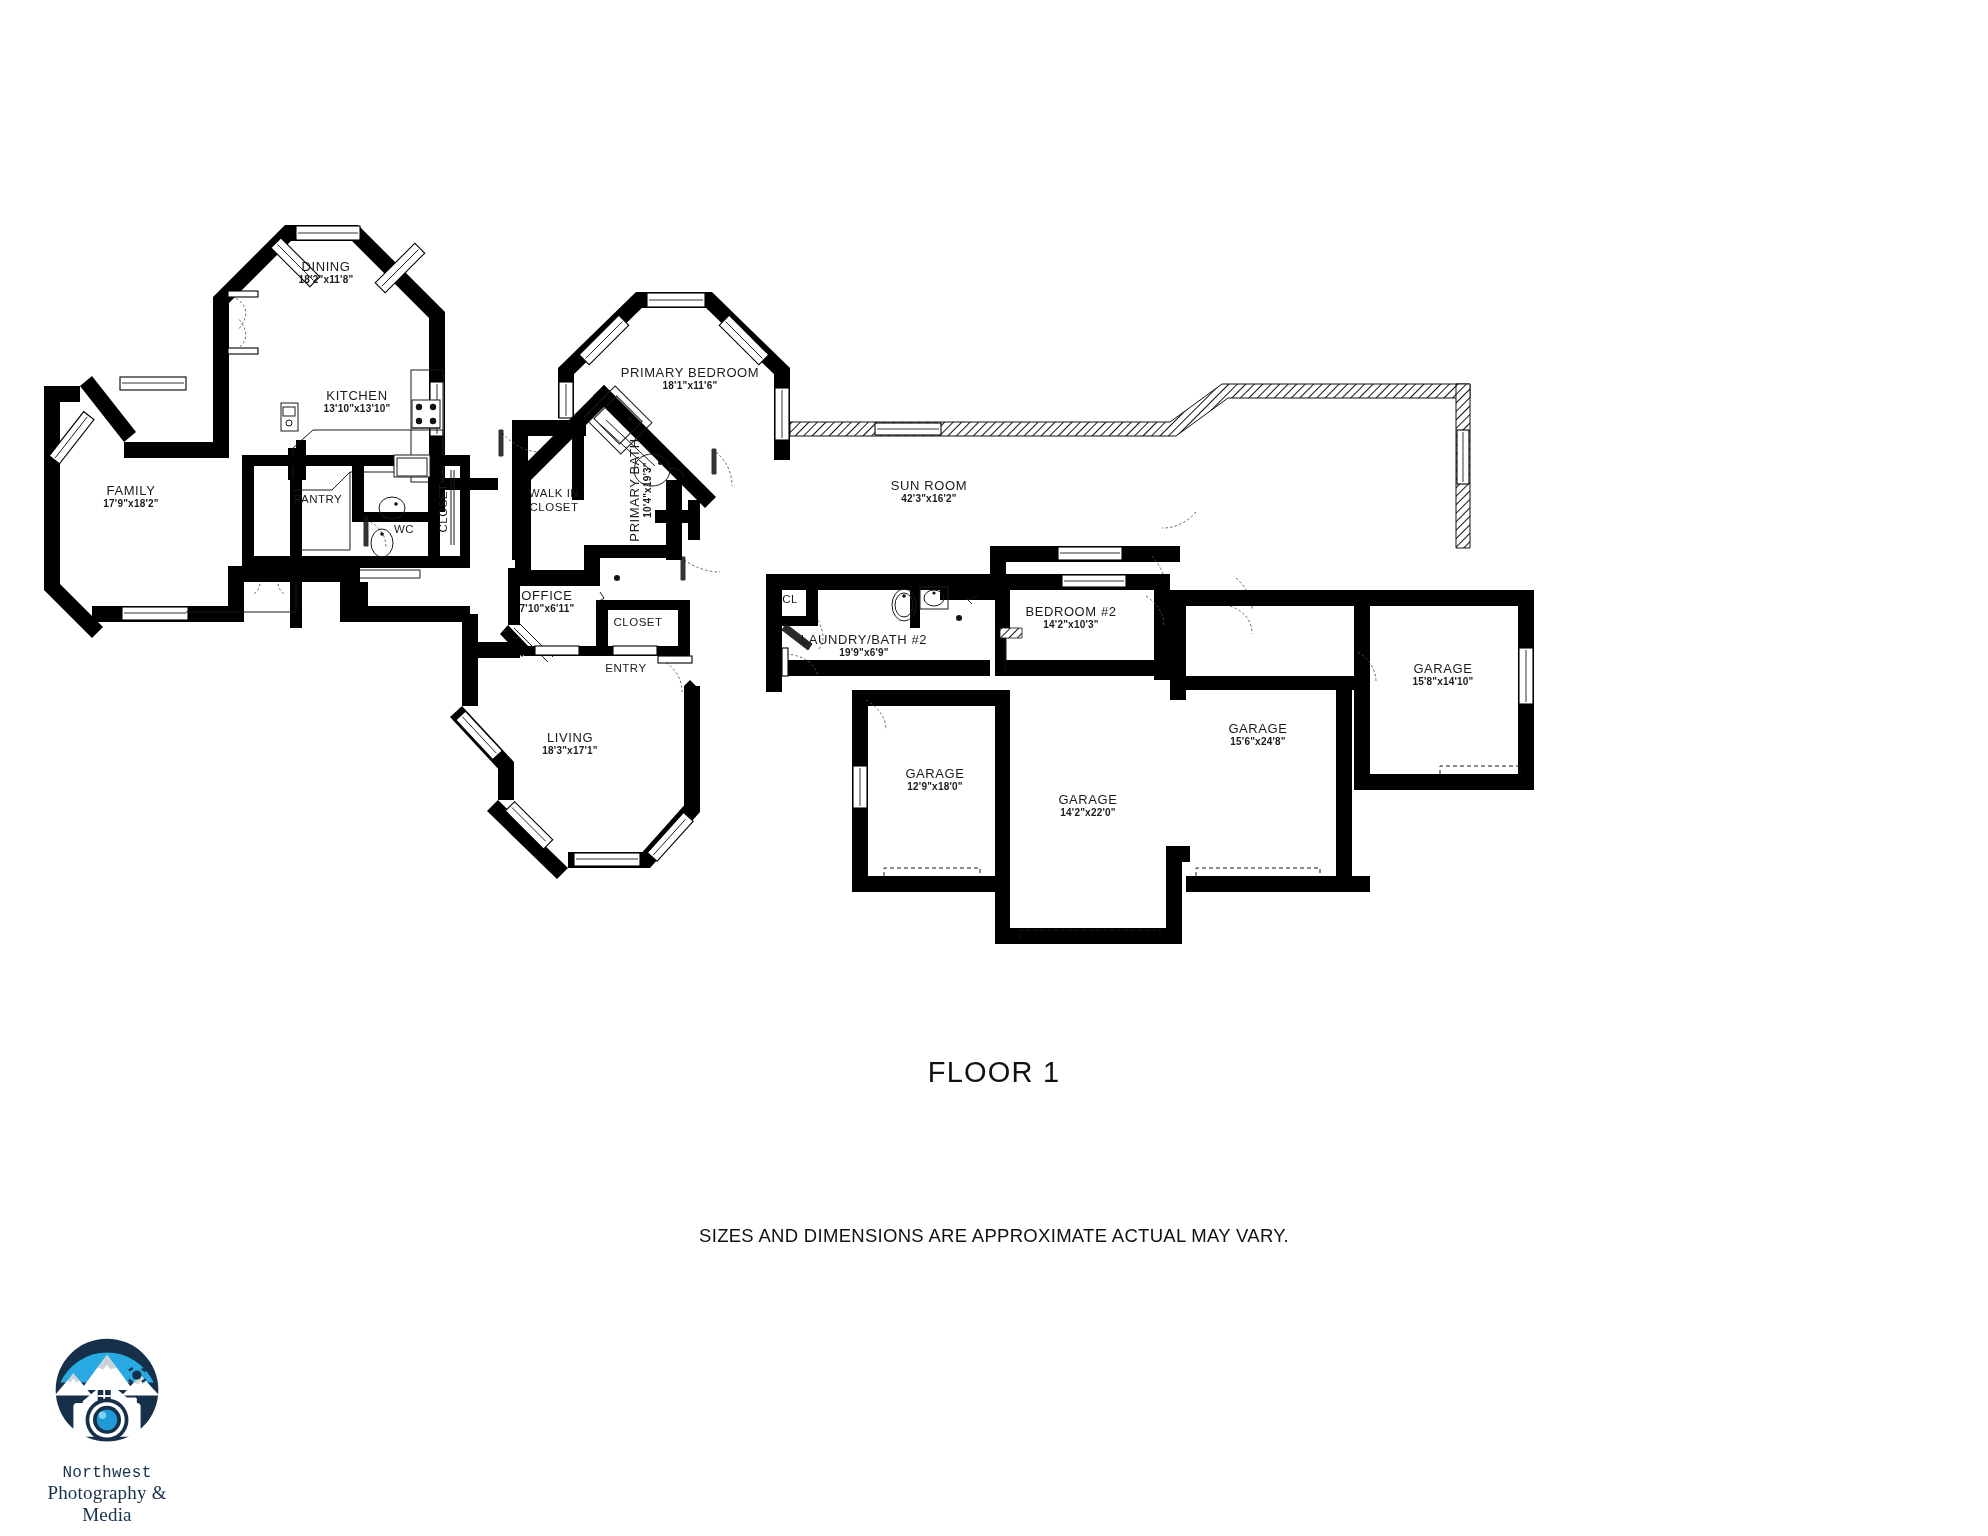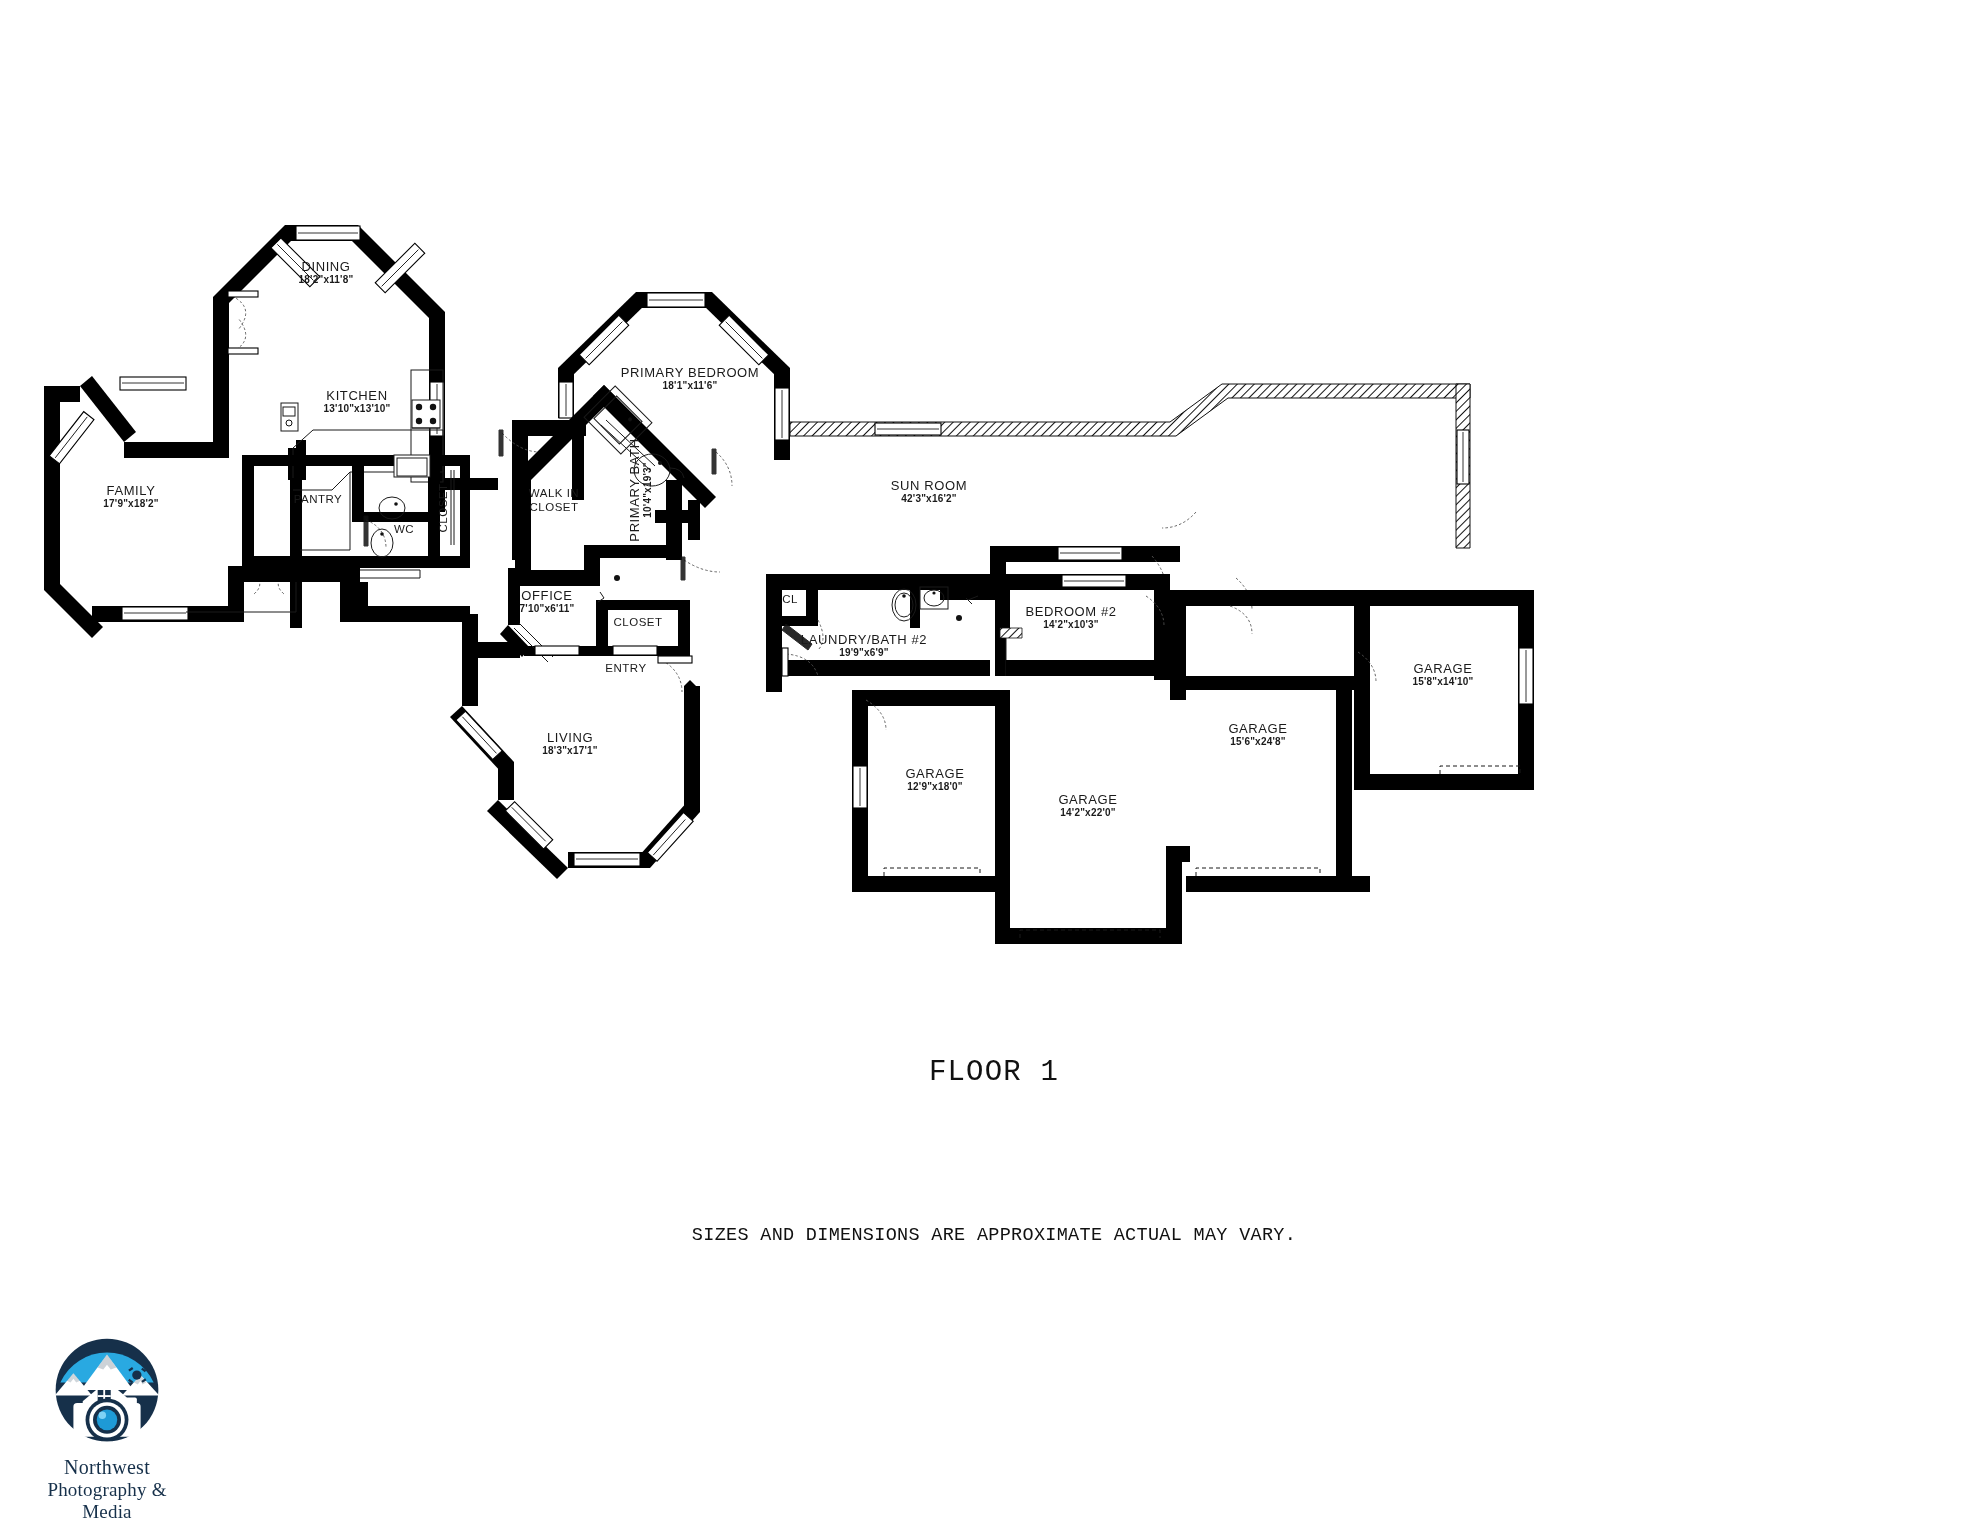--- a/index.html
+++ b/index.html
@@ -12,26 +12,26 @@
   .rl-name{font-size:13px;letter-spacing:.6px;}
   .rl-dim{font-size:10px;letter-spacing:.2px;font-weight:600;}
   .rl-small{font-size:11.5px;letter-spacing:.5px;}
   .wall{fill:#000000;}
   .fix{fill:none;stroke:#1a1a1a;stroke-width:1;}
   .fix-f{fill:#ffffff;stroke:#1a1a1a;stroke-width:1;}
   .swing{fill:none;stroke:#555;stroke-width:.9;stroke-dasharray:2.5 2.2;}
   .door-panel{fill:#111;stroke:#111;stroke-width:1;}
   .win{fill:#ffffff;stroke:#000;stroke-width:1.1;}
   .win-in{fill:none;stroke:#000;stroke-width:.8;}
-  .title{position:absolute;font-family:Liberation Mono, monospace;}
+  .title{position:absolute;font-family:Liberation Sans, sans-serif;}
   #floor-title{left:0;right:0;top:1056px;text-align:center;font-size:29px;letter-spacing:1.2px;color:#111;}
   #disclaimer{left:0;right:0;top:1225px;text-align:center;font-size:18.5px;letter-spacing:.3px;color:#111;}
   #logo-block{position:absolute;left:22px;top:1334px;width:170px;text-align:center;}
   #logo-mark{width:112px;height:112px;margin:0 auto;display:block;}
-  #logo-name{font-family:Liberation Serif, serif;font-size:20px;color:#16304a;margin-top:10px;letter-spacing:.3px;}
+  #logo-name{font-family:Liberation Mono, monospace;font-size:16px;color:#16304a;margin-top:18px;letter-spacing:.3px;}
   #logo-sub{font-family:"Liberation Serif", serif;font-size:19px;color:#16304a;letter-spacing:.2px;}
 </style>
 </head>
 <body>
 
 <svg id="plan-svg" viewBox="0 0 1988 1536">
   <g>
 
     <g>
       <path class="wall" d="M285,225 L358,225 L358,241 L285,241 Z"></path>

